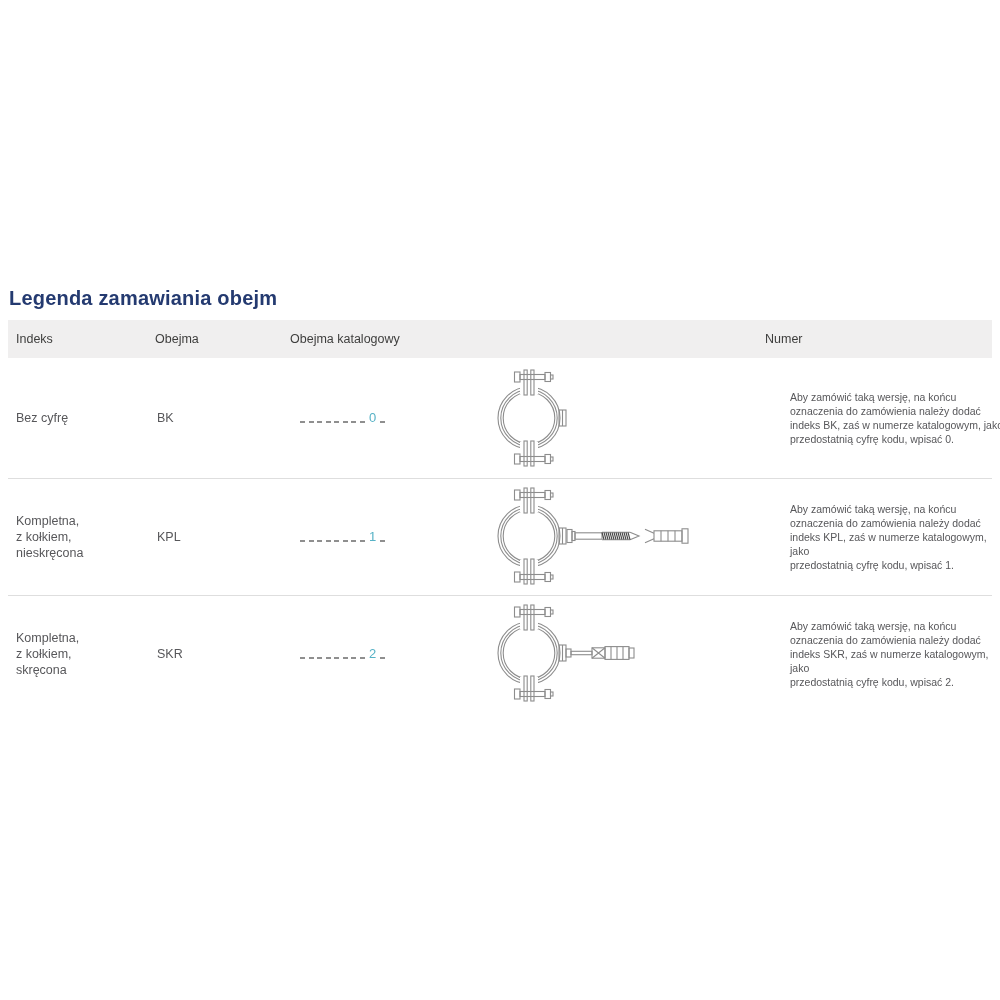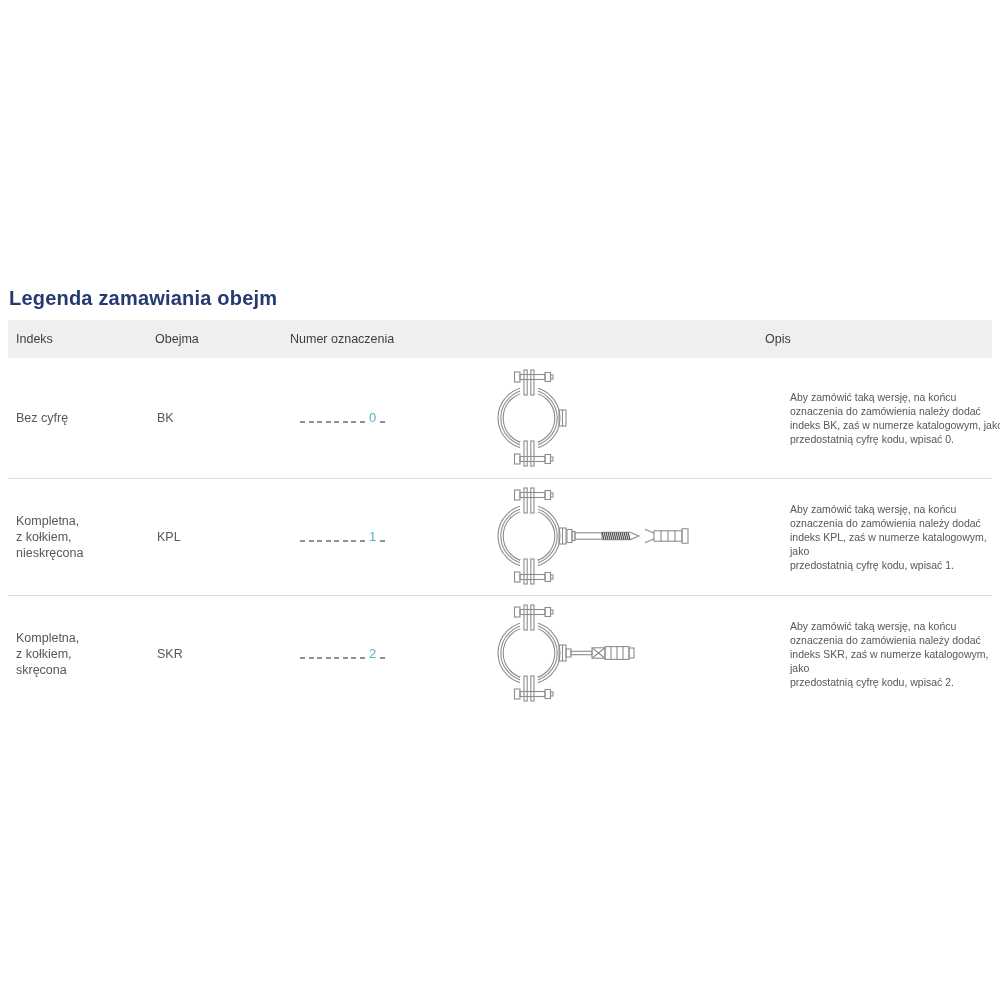--- a/index.html
+++ b/index.html
@@ -76,22 +76,22 @@
   </defs>
 </svg>
 
 <div class="page">
 
   <h1 class="page-title">Legenda zamawiania obejm</h1>
 
   <div class="thead">
     <span class="th th-obejma">Indeks</span>
     <span class="th th-indeks">Obejma</span>
-    <span class="th th-numer">Numer oznaczenia</span>
-    <span class="th th-opis">Opis</span>
+    <span class="th th-numer">Obejma katalogowy</span>
+    <span class="th th-opis">Numer</span>
   </div>
 
   <div class="row row-1">
     <span class="cell c-obejma">Bez cyfrę</span>
     <span class="cell c-indeks">BK</span>
     <span class="cell c-dashes">
       <i class="dash"></i>
         <i class="dash"></i>
         <i class="dash"></i>
         <i class="dash"></i>

